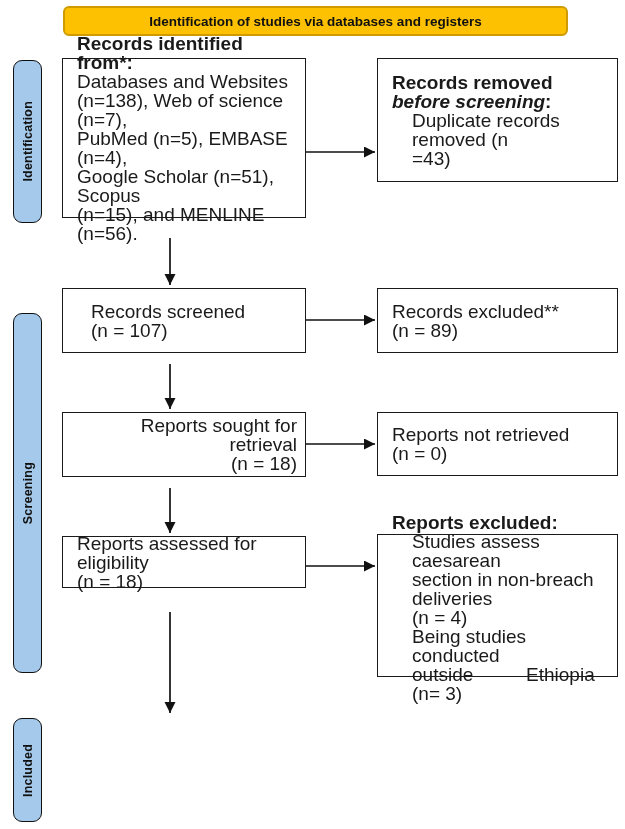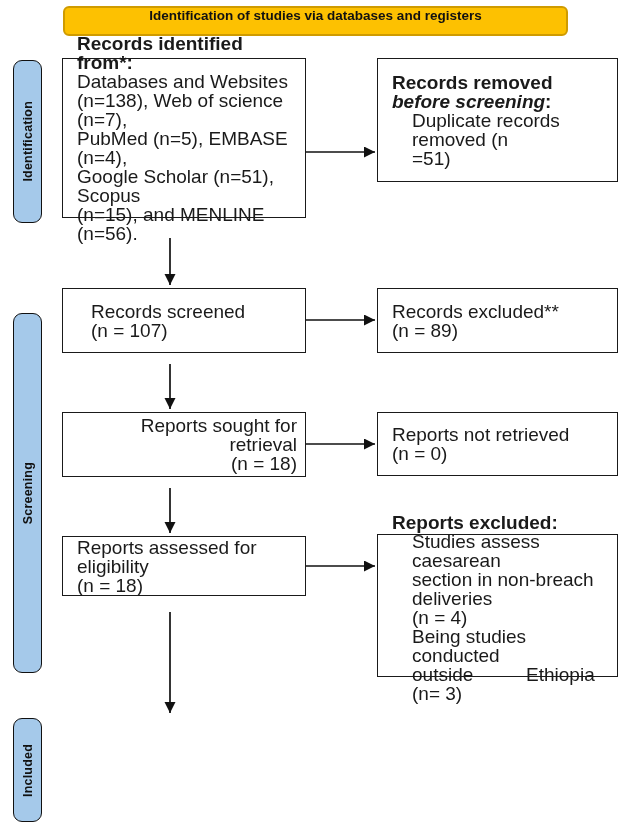--- a/index.html
+++ b/index.html
@@ -3,21 +3,21 @@
 <meta charset="utf-8">
 <style>
   html,body{margin:0;padding:0;background:#ffffff;}
   #canvas{
     position:relative;width:625px;height:829px;background:#ffffff;overflow:hidden;
     font-family:"Liberation Sans",sans-serif;color:#1a1a1a;
   }
   .banner{
     position:absolute;left:63px;top:6px;width:505px;height:30px;box-sizing:border-box;
     border:2px solid #cf9b00;border-radius:6px;
-    display:flex;justify-content:center;
+    display:flex;align-items:center;justify-content:center;
     font-weight:bold;font-size:13.5px;color:#111;
   }
   .stage{
     position:absolute;left:13px;width:29px;box-sizing:border-box;
     border:1.6px solid #111;border-radius:9px;
     display:flex;align-items:center;justify-content:center;
   }
   .stage span{
     writing-mode:vertical-rl;transform:rotate(180deg);
     font-weight:bold;font-size:12.5px;color:#111;letter-spacing:.2px;white-space:nowrap;
@@ -32,21 +32,21 @@
     font-size:19px;line-height:19px;padding:6px 8px 6px 14px;
   }
   .col-left{left:62px;width:244px;}
   .col-right{left:377px;width:241px;}
   .box-identified{top:58px;height:160px;}
   .box-removed{top:58px;height:124px;}
   .box-screened{top:288px;height:65px;padding-left:28px;}
   .box-excluded{top:288px;height:65px;}
   .box-sought{top:412px;height:65px;text-align:right;}
   .box-notretrieved{top:412px;height:64px;}
-  .box-assessed{top:536px;height:60px;}
+  .box-assessed{top:536px;height:52px;}
   .box-reportsexcluded{top:534px;height:143px;padding-top:10px;}
   .box-included{top:726px;height:91px;}
   .heading{font-weight:bold;}
   .heading-wrap{font-weight:bold;max-width:206px;}
   .italic{font-style:italic;}
   .body-text{white-space:pre-wrap;}
   .indent{margin-left:20px;white-space:pre-wrap;}
   #arrows{position:absolute;left:0;top:0;width:625px;height:829px;pointer-events:none;}
 </style>
 </head>
@@ -91,21 +91,21 @@
     <div class="body-text">Reports assessed for eligibility
 (n = 18)</div>
   </div>
 
 
   <div class="box col-right box-removed">
     <div class="heading-wrap">
       <span>Records removed </span><span class="italic">before screening</span><span>:</span>
     </div>
     <div class="indent">Duplicate records removed (n
-=51)</div>
+=43)</div>
   </div>
 
   <div class="box col-right box-excluded">
     <div class="body-text">Records excluded**
 (n = 89)</div>
   </div>
 
   <div class="box col-right box-notretrieved">
     <div class="body-text">Reports not retrieved
 (n = 0)</div>

